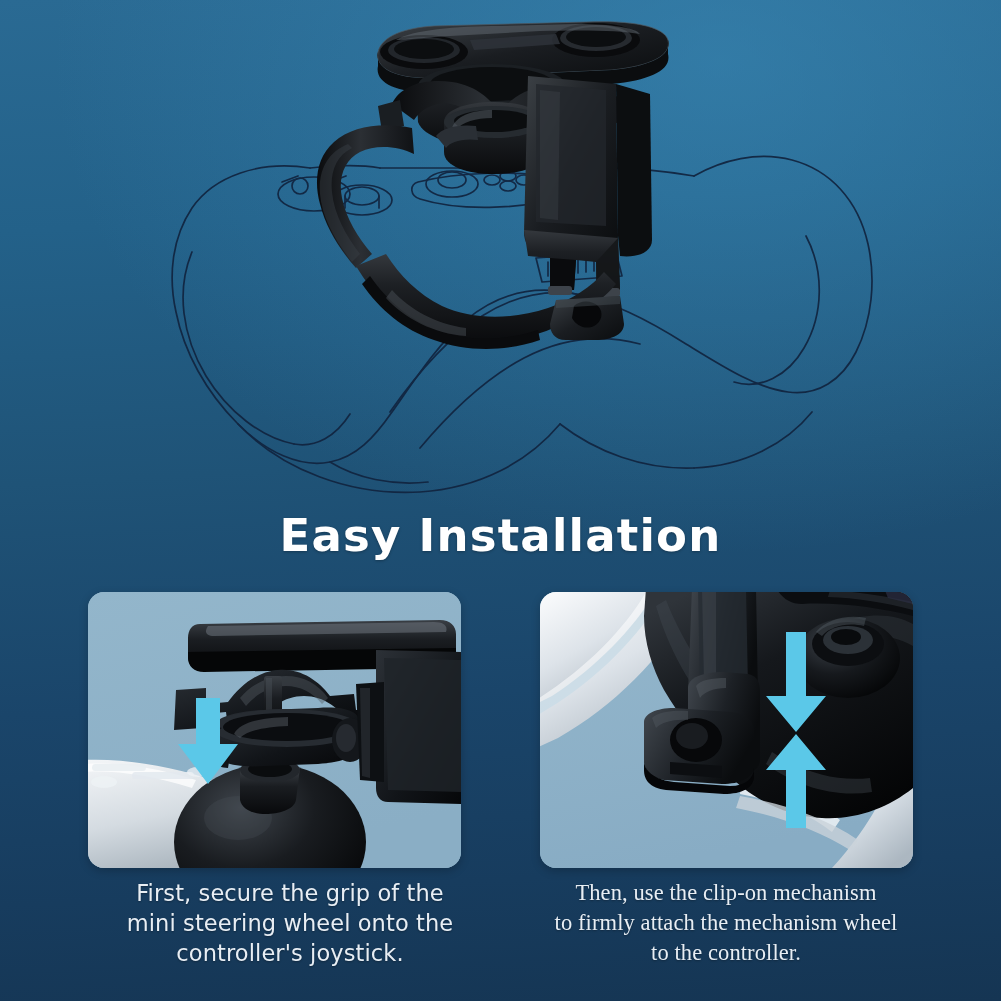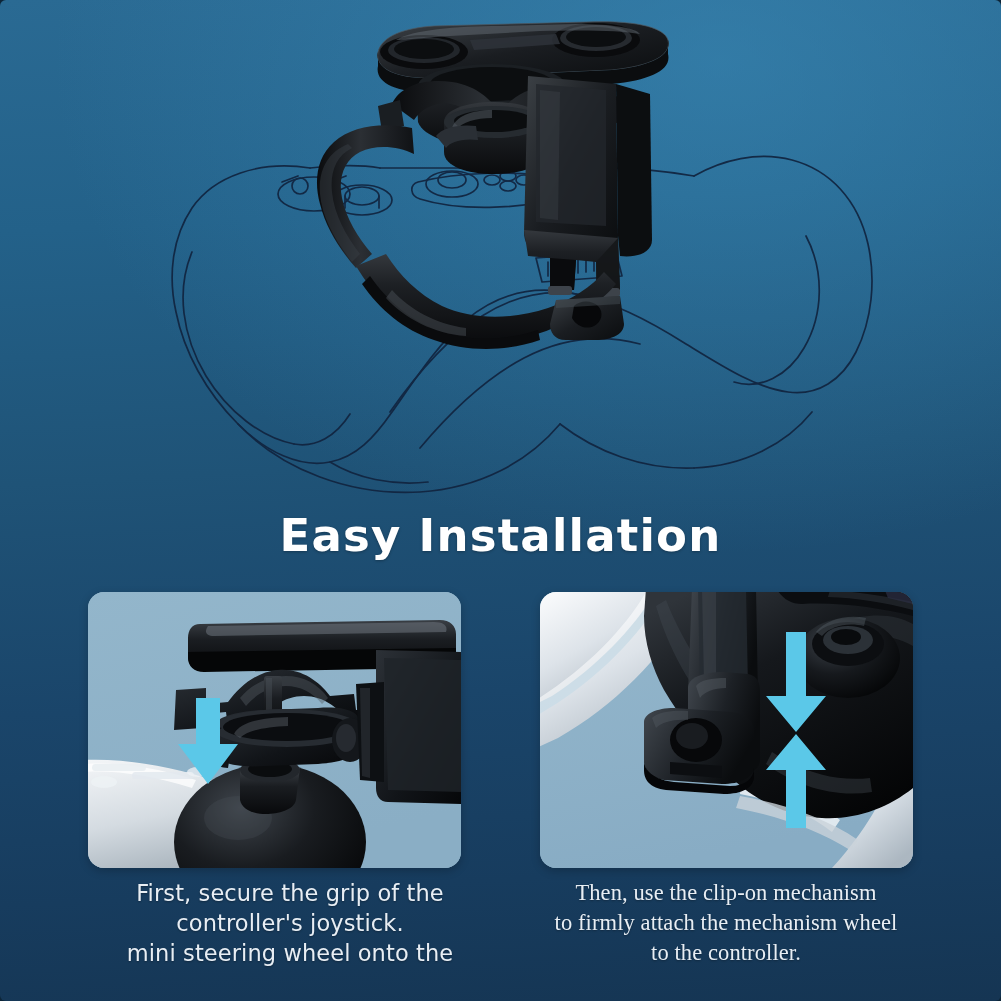--- a/index.html
+++ b/index.html
@@ -8,21 +8,20 @@
     -webkit-font-smoothing:antialiased;
   }
 
   #stage{
     position:relative;
     width:1001px;height:1001px;
     overflow:hidden;
     background:
       radial-gradient(115% 85% at 72% 6%, rgba(60,140,185,.55) 0%, rgba(60,140,185,0) 58%),
       linear-gradient(177deg,#2a6a93 0%, #236189 22%, #1f5377 46%, #1a456a 68%, #173c5e 86%, #153553 100%);
-    border-radius: 6px;
   }
 
   
   #hero{position:absolute;left:0;top:0;width:1001px;height:505px;}
   #hero svg{display:block;width:100%;height:100%;}
 
   
   #title{
     position:absolute;left:0;top:512px;width:1001px;
     text-align:center;
@@ -465,22 +464,22 @@
         </g>
         <g>
           <path d="M246 236 L266 236 L266 178 L286 178 L256 142 L226 178 L246 178 Z" fill="#5bc8e8"></path>
         </g>
       </g>
     </svg>
   </div>
 
   <div id="caption-left" class="caption">
     <span class="cl">First, secure the grip of the</span>
+    <span class="cl">mini steering wheel onto the</span>
     <span class="cl">controller's joystick.</span>
-    <span class="cl">mini steering wheel onto the</span>
   </div>
 
   <div id="caption-right" class="caption">
     <span class="cl">Then, use the clip-on mechanism</span>
     <span class="cl">to firmly attach the mechanism wheel</span>
     <span class="cl">to the controller.</span>
   </div>
 
 </div>
 

